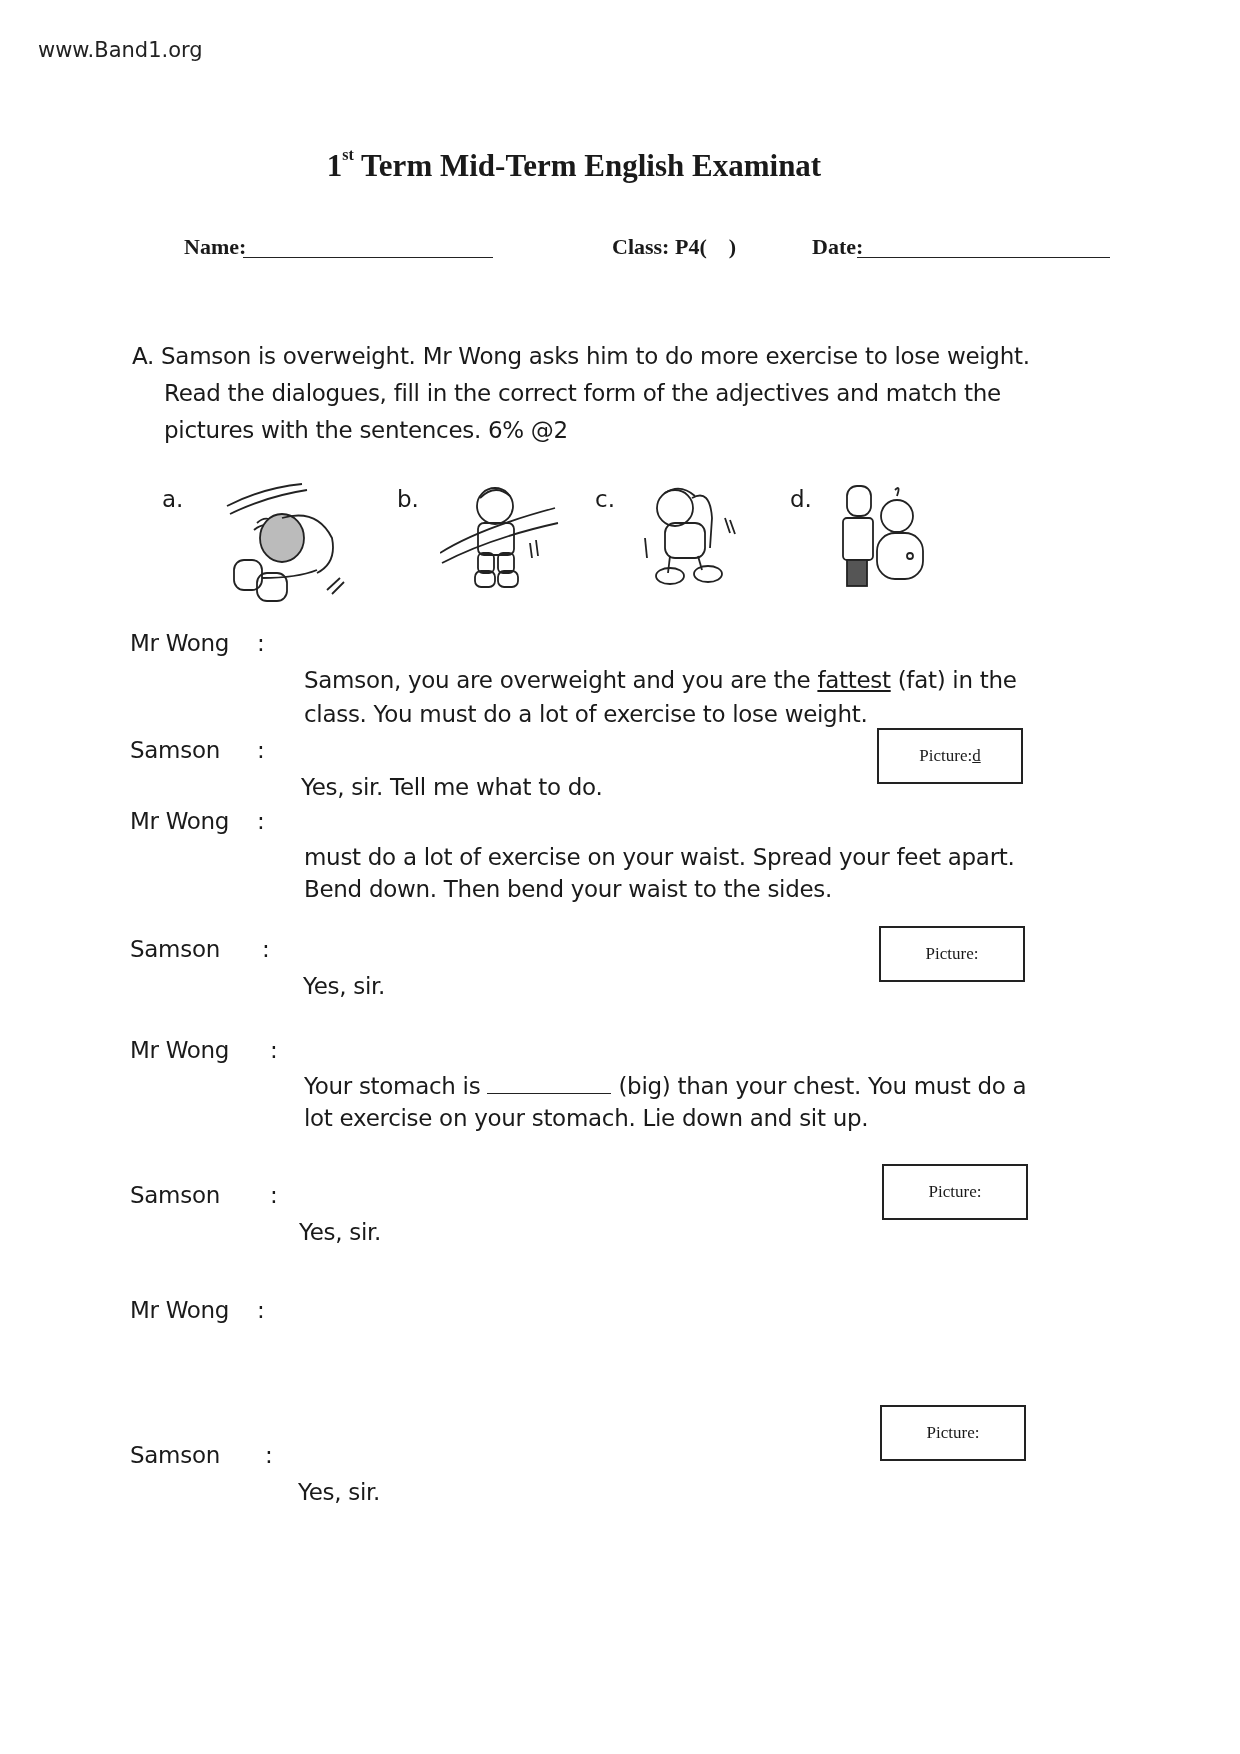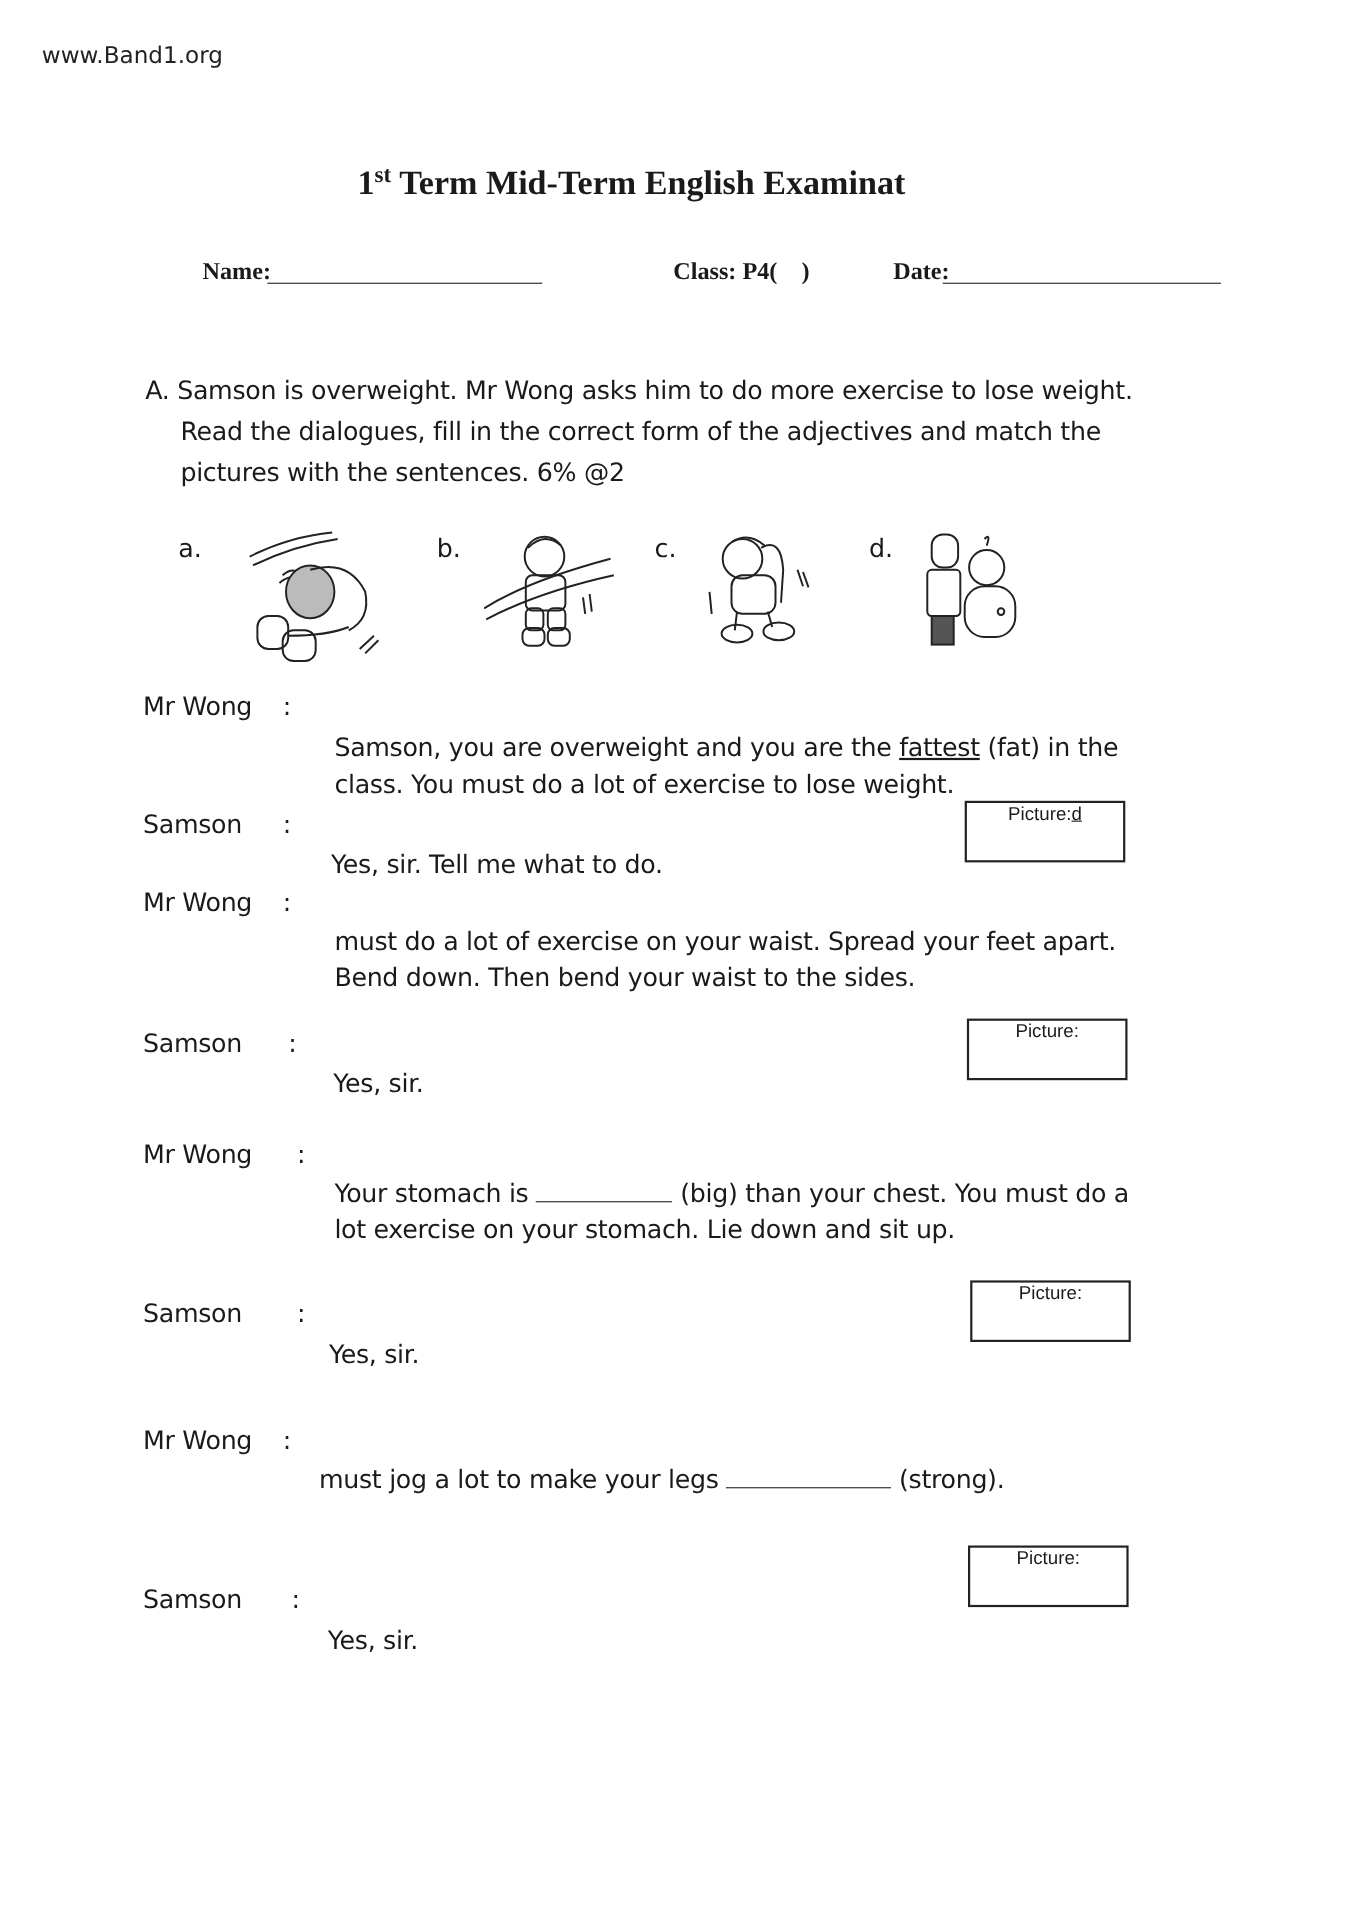--- a/index.html
+++ b/index.html
@@ -1,33 +1,33 @@
 <!DOCTYPE html>
 <html><head>
 <meta charset="utf-8">
 <style>
   html, body { margin:0; padding:0; background:#ffffff; }
   body { width:1240px; height:1754px; position:relative; overflow:hidden; color:#1a1a1a; }
   .abs { position:absolute; }
   .watermark { left:38px; top:38px; font-family:"DejaVu Sans", sans-serif; font-size:21px; color:#222; }
   .title { left:0; width:1148px; top:148px; text-align:center; font-family:"Liberation Serif", serif; font-weight:bold; font-size:31px; color:#1a1a1a; }
-  .title sup { font-size:21px; vertical-align:top; position:relative; top:-2px; }
+  .title sup { font-size:16px; vertical-align:top; position:relative; top:-2px; }
   .hdr { font-family:"Liberation Serif", serif; font-weight:bold; font-size:22px; top:234px;margin-left:24px; }
   .line { border-bottom:1.6px solid #222; height:0; }
   .hand { font-family:"DejaVu Sans", sans-serif; font-size:23px; color:#1a1a1a; letter-spacing:-0.3px; }
   .instr { left:132px; top:338px; width:960px; line-height:37px; }
   .instr .indent { padding-left:32px; }
   .pic-label { font-family:"DejaVu Sans", sans-serif; font-size:23px; top:486px; }
   .pic { top:478px; }
   .speaker { left:130px; width:130px; }
   .colon { width:20px; }
   .speech { line-height:34px;margin-top:36px; }
   .blank { display:inline-block; border-bottom:1.6px solid #222; height:20px; vertical-align:baseline; }
   .u { text-decoration:underline; }
-  .pbox { border:2px solid #222; font-family:Liberation Sans, sans-serif; font-size:17px; display:flex; justify-content:center; box-sizing:border-box; }
+  .pbox { border:2px solid #222; font-family:Liberation Serif, serif; font-size:17px; display:flex; align-items:center; justify-content:center; box-sizing:border-box; }
 </style>
 </head>
 <body>
 
 <div class="abs watermark">www.Band1.org</div>
 
 <div class="abs title"><span>1</span><sup>st</sup><span> Term Mid-Term English Examinat</span></div>
 
 <div class="abs hdr" style="left:160px;">Name:</div>
 <div class="abs line" style="left:243px; top:257px; width:250px;"></div>
@@ -144,21 +144,20 @@
 <div class="abs hand speaker" style="top:1182px;">Samson</div>
 <div class="abs hand colon" style="left:270px; top:1182px;">:</div>
 <div class="abs hand speech" style="left:299px; top:1179px;">Yes, sir.</div>
 <div class="abs pbox" style="left:882px; top:1164px; width:146px; height:56px;">
     <span>Picture:</span>
   </div>
 
 <div class="abs hand speaker" style="top:1297px;">Mr Wong</div>
 <div class="abs hand colon" style="left:257px; top:1297px;">:</div>
 <div class="abs hand speech" style="left:290px; top:1294px; width:820px; line-height:32px;">
-  <div><span>must jog a lot to make your legs </span><span class="blank" style="width:150px;"></span><span> (strong).</span></div>
 </div>
 
 <div class="abs hand speaker" style="top:1442px;">Samson</div>
 <div class="abs hand colon" style="left:265px; top:1442px;">:</div>
 <div class="abs hand speech" style="left:298px; top:1439px;">Yes, sir.</div>
 <div class="abs pbox" style="left:880px; top:1405px; width:146px; height:56px;">
     <span>Picture:</span>
   </div>
 
 </body></html>

